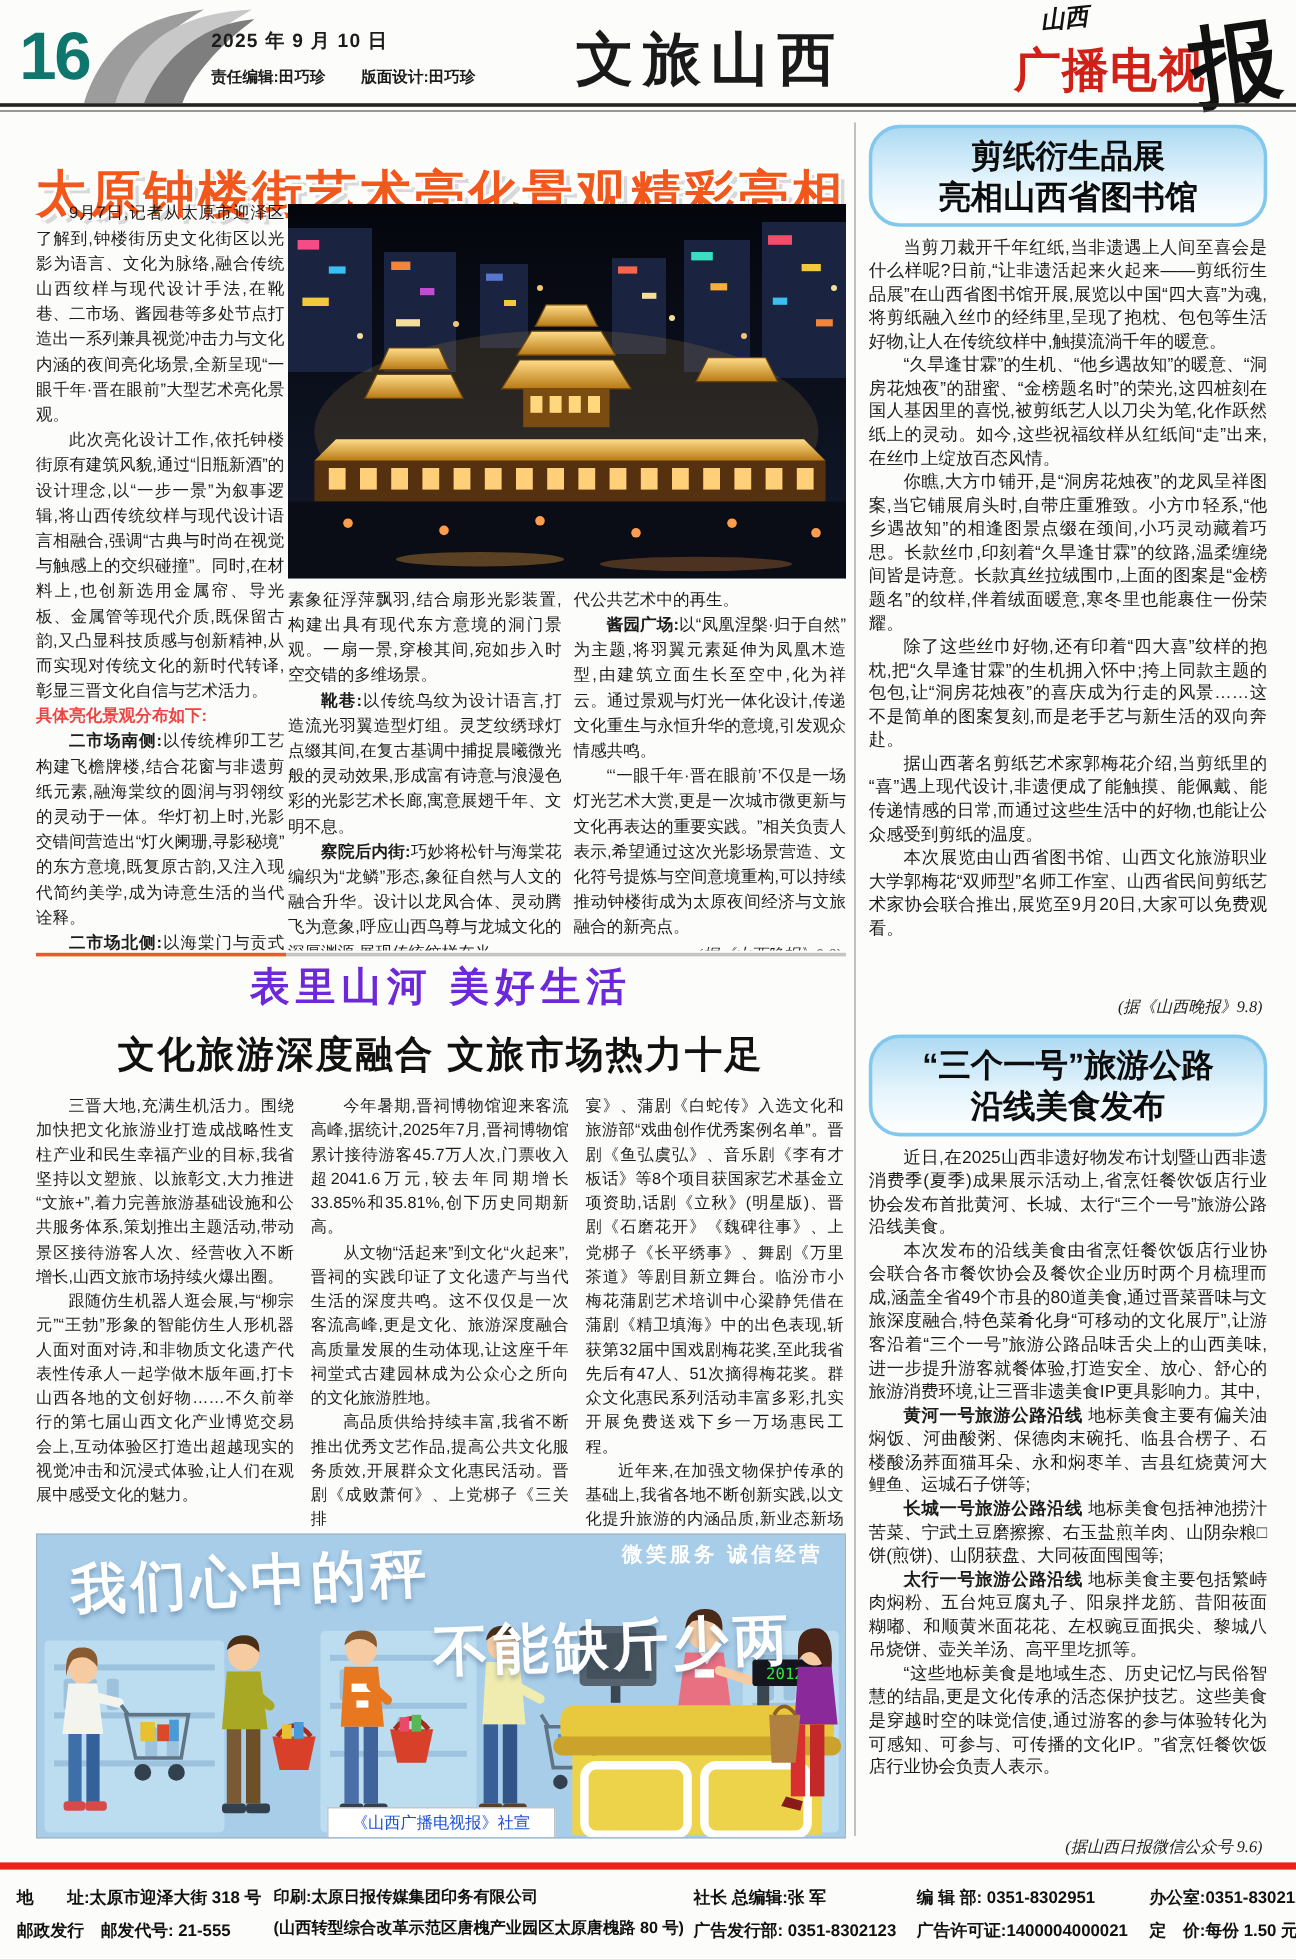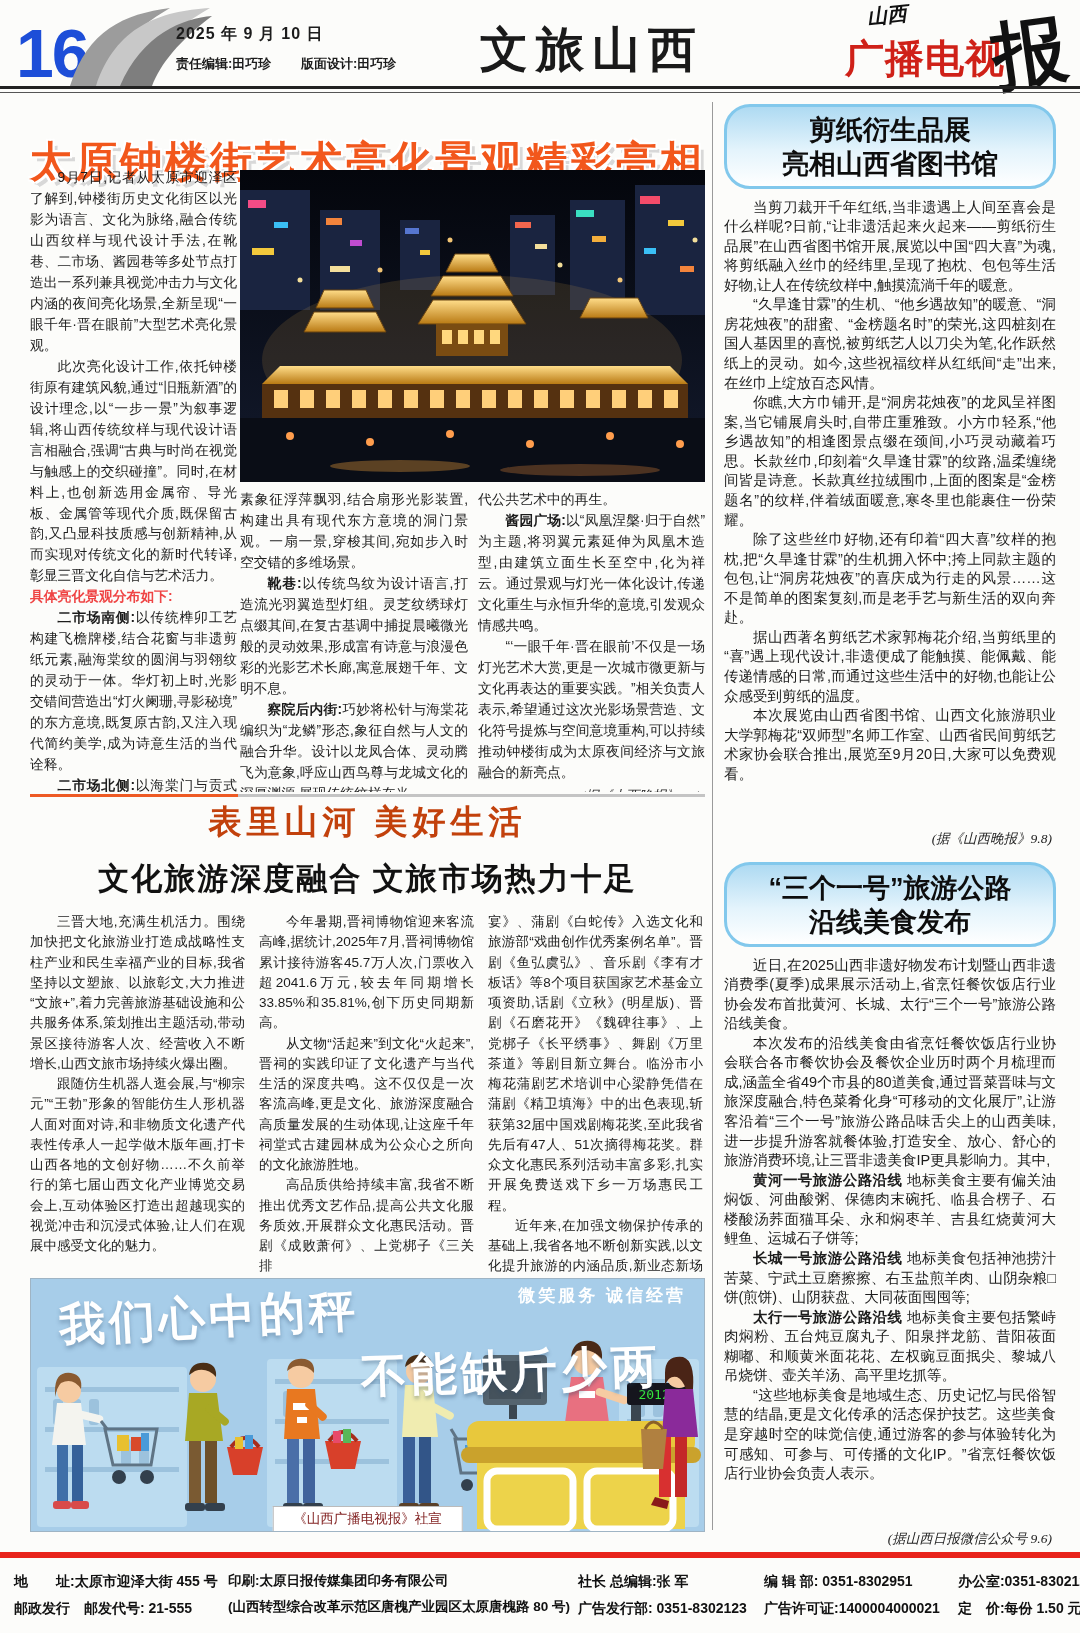--- a/index.html
+++ b/index.html
@@ -1,20 +1,20 @@
 <!DOCTYPE html>
 <html lang="zh"><head>
 <meta charset="utf-8">
 <style>
   html,body{margin:0;padding:0;background:#d8d8d8;}
   .page{position:relative;width:1080px;height:1633px;margin:0 auto;background:#fcfcfa;overflow:hidden;
         font-family:"Liberation Sans",sans-serif;color:#1c1c1c;}
   
   .pagehead{position:absolute;top:0;left:0;width:1080px;height:90px;}
-  .page-num{position:absolute;left:16px;top:14px;font-size:68px;font-weight:700;color:#1d4ed8;letter-spacing:-2px;}
+  .page-num{position:absolute;left:16px;top:14px;font-size:56px;font-weight:700;color:#0f766e;letter-spacing:-2px;}
   .swoosh{position:absolute;left:62px;top:6px;}
   .dateblock{position:absolute;left:176px;top:24px;}
   .date{font-size:16px;font-weight:700;letter-spacing:1px;}
   .editors{margin-top:10px;font-size:13px;font-weight:700;}
   .editors span{margin-right:26px;}
   .section-title{position:absolute;left:462px;top:18px;width:260px;text-align:center;
                  font-size:48px;font-weight:600;letter-spacing:8px;color:#1a1a1a;}
   .masthead{position:absolute;left:845px;top:2px;width:225px;height:84px;}
   .mh-region{position:absolute;left:22px;top:0px;font-size:20px;font-weight:700;font-style:italic;color:#111;transform:rotate(-6deg);}
   .mh-main{position:absolute;left:0px;top:30px;font-size:39px;font-weight:900;color:#cf2118;letter-spacing:1px;}
@@ -36,36 +36,36 @@
             text-shadow:-2px -2px 0 #fff,2px -2px 0 #fff,-2px 2px 0 #fff,2px 2px 0 #fff,5px 5px 0 #d8d8d8;}
   .a1-body{position:absolute;top:68px;left:0;width:675px;height:624px;font-size:13.8px;line-height:1.52;}
   .a1-col1{position:absolute;left:0;top:0;width:207px;height:624px;overflow:hidden;}
   .a1-photo{position:absolute;left:210px;top:2px;width:465px;height:312px;overflow:hidden;background:#05070d;}
   .a1-col2{position:absolute;left:210px;top:322px;width:228px;height:302px;overflow:hidden;}
   .a1-col3{position:absolute;left:448px;top:322px;width:227px;height:302px;overflow:hidden;}
   .a1-sep{position:absolute;top:694px;left:0;width:675px;height:3px;
           background:linear-gradient(to right,#ee5a24 0 208px,#c4c4c4 208px 100%);}
   
   .article2{position:absolute;top:700px;left:0;width:675px;}
-  .a2-t1{text-align:center;font-size:33px;font-weight:900;letter-spacing:5px;color:#c2410c;}
+  .a2-t1{text-align:center;font-size:33px;font-weight:900;letter-spacing:5px;color:#6d28d9;}
   .a2-t2{text-align:center;font-size:31px;font-weight:900;letter-spacing:2px;color:#111;margin-top:13px;}
   .a2-cols{display:flex;gap:14px;margin-top:12px;height:368px;overflow:hidden;
            font-size:13.5px;line-height:1.5;}
   .a2-col{width:215px;overflow:hidden;}
   
   .ad{position:absolute;top:1178px;left:0;width:673px;height:252px;border:1px solid #9fb4c4;
       background:#a7cde9;overflow:hidden;}
   .ad svg{position:absolute;left:0;top:0;}
   .ad-slogan1{position:absolute;left:28px;top:8px;font-size:46px;font-weight:900;color:#fff;
               letter-spacing:4px;transform:rotate(-3deg);text-shadow:0 3px 4px rgba(40,70,100,.35);}
   .ad-slogan2{position:absolute;left:330px;top:62px;font-size:46px;font-weight:900;color:#fff;
               letter-spacing:4px;transform:rotate(-2deg);text-shadow:0 3px 4px rgba(40,70,100,.35);}
   .ad-service{position:absolute;right:18px;top:5px;font-size:17px;font-weight:700;color:#fff;letter-spacing:3px;margin-left:24px;}
   .ad-caption{position:absolute;left:50%;bottom:0;transform:translateX(-50%);background:#fff;
-              border:1px solid #bbb;border-bottom:none;padding:3px 20px;font-size:13.5px;color:#7f1d1d;white-space:nowrap;}
+              border:1px solid #bbb;border-bottom:none;padding:3px 20px;font-size:13.5px;color:#1d4ed8;white-space:nowrap;}
   
   .v-divider{position:absolute;left:712px;top:102px;width:1px;height:1428px;background:#9a9a9a;}
   .right-col{position:absolute;left:724px;top:104px;width:332px;}
   .title-box{border:3px solid #82c8ec;border-radius:26px;
              background:linear-gradient(180deg,#aedaf2 0%,#e4f4fc 55%,#ffffff 100%);
              text-align:center;padding:7px 4px 4px;font-size:27px;font-weight:900;line-height:1.25;color:#0d0d0d;}
   .sb-body{margin-top:9px;font-size:14.5px;line-height:1.35;overflow:hidden;}
   .sb-a .sb-body{height:630px;}
   .sb-b{position:absolute;top:758px;left:0;width:332px;}
   .sb-b .sb-body{height:572px;}
@@ -422,21 +422,21 @@
           <p class="para">“这些地标美食是地域生态、历史记忆与民俗智慧的结晶,更是文化传承的活态保护技艺。这些美食是穿越时空的味觉信使,通过游客的参与体验转化为可感知、可参与、可传播的文化IP。”省烹饪餐饮饭店行业协会负责人表示。</p>
         </div>
       <p class="attribution">(据山西日报微信公众号 9.6)</p>
     </section>
   </aside>
 
   <div class="pagefoot">
     <div class="red-bar"></div>
     <div class="foot-rows">
       <div class="fg fg1">
-        <div>地　　址:太原市迎泽大街 455 号</div>
+        <div>地　　址:太原市迎泽大街 318 号</div>
         <div>邮政发行　邮发代号: 21-555</div>
       </div>
       <div class="fg fg2">
         <div>印刷:太原日报传媒集团印务有限公司</div>
         <div>(山西转型综合改革示范区唐槐产业园区太原唐槐路 80 号)</div>
       </div>
       <div class="fg fg3">
         <div>社长 总编辑:张 军</div>
         <div>广告发行部: 0351-8302123</div>
       </div>

